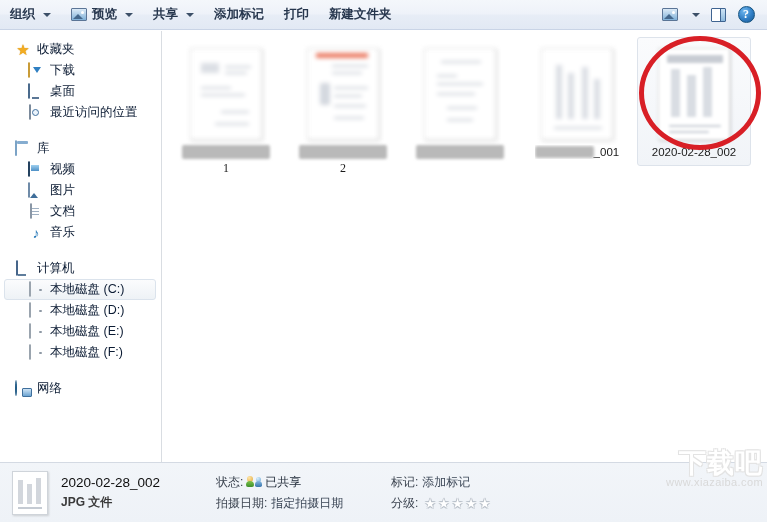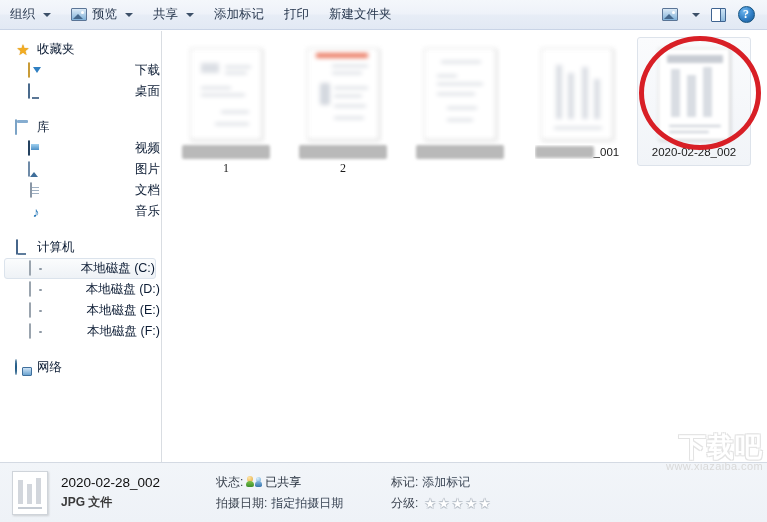--- a/index.html
+++ b/index.html
@@ -28,20 +28,21 @@
     display: flex; align-items: center;
     height: 24px;
     padding: 0 9px;
     color: #26364d;
     font-size: 12.5px;
     white-space: nowrap;
     border: 1px solid transparent;
     border-radius: 3px;
     cursor: default;
     gap: 5px;
+    font-weight: bold;
   }
   .caret {
     width: 0; height: 0;
     border-left: 4px solid transparent;
     border-right: 4px solid transparent;
     border-top: 4px solid #3c5068;
     margin-left: 3px;
     display: inline-block;
   }
   .tb-spacer { flex: 1 1 auto; }
@@ -105,21 +106,21 @@
     display: flex; align-items: center;
     height: 21px;
     padding-left: 14px;
     gap: 6px;
     color: #0b1b33;
     font-size: 12.5px;
     white-space: nowrap;
     cursor: default;
     border: 1px solid transparent;
   }
-  .nav-row.child { padding-left: 27px; justify-content: space-between; }
+  .nav-row.child { padding-left: 27px; }
   .nav-row.header { font-weight: normal; }
   .nav-row.selected {
     background: linear-gradient(to bottom, #fbfcfd 0%, #eef2f6 100%);
     border: 1px solid #dbe3ec;
     border-radius: 3px;
     margin: 0 5px 0 4px;
     padding-left: 23px;
   }
   .nav-gap { height: 13px; }
   .nicon { width: 16px; height: 16px; position: relative; flex: 0 0 16px; }
@@ -384,21 +385,21 @@
     color: #ffffff; font-size: 13px; line-height: 13px;
     -webkit-text-stroke: 0px;
     text-shadow:
       -0.6px -0.6px 0 #b9c0c9, 0.6px -0.6px 0 #b9c0c9,
       -0.6px  0.6px 0 #b9c0c9, 0.6px  0.6px 0 #b9c0c9;
     cursor: default;
   }
 
   
   #watermark {
-    position: absolute; right: 4px; bottom: 50px;
+    position: absolute; right: 4px; bottom: 34px;
     z-index: 30; text-align: right; pointer-events: none;
     user-select: none;
   }
   #wm-text {
     font-size: 27px; font-weight: bold; color: #ffffff;
     letter-spacing: 1px;
     text-shadow:
       -1px -1px 0 #e3e3e3, 1px -1px 0 #e3e3e3,
       -1px  1px 0 #e3e3e3, 1px  1px 0 #e3e3e3;
     line-height: 29px;
@@ -464,20 +465,24 @@
         <span class="nicon ic-star">★</span>
         <span>收藏夹</span>
       </div>
       <div class="nav-row child">
         <span class="nicon"><span class="ic-dl"></span></span>
         <span>下载</span>
       </div>
       <div class="nav-row child">
         <span class="nicon"><span class="ic-desk"></span></span>
         <span>桌面</span>
+      </div>
+      <div class="nav-row child">
+        <span class="nicon"><span class="ic-recent"></span></span>
+        <span>最近访问的位置</span>
       </div>
     </div>
 
     <div class="nav-gap"></div>
 
     <div class="nav-group">
       <div class="nav-row header">
         <span class="nicon"><span class="ic-lib"></span></span>
         <span>库</span>
       </div>

